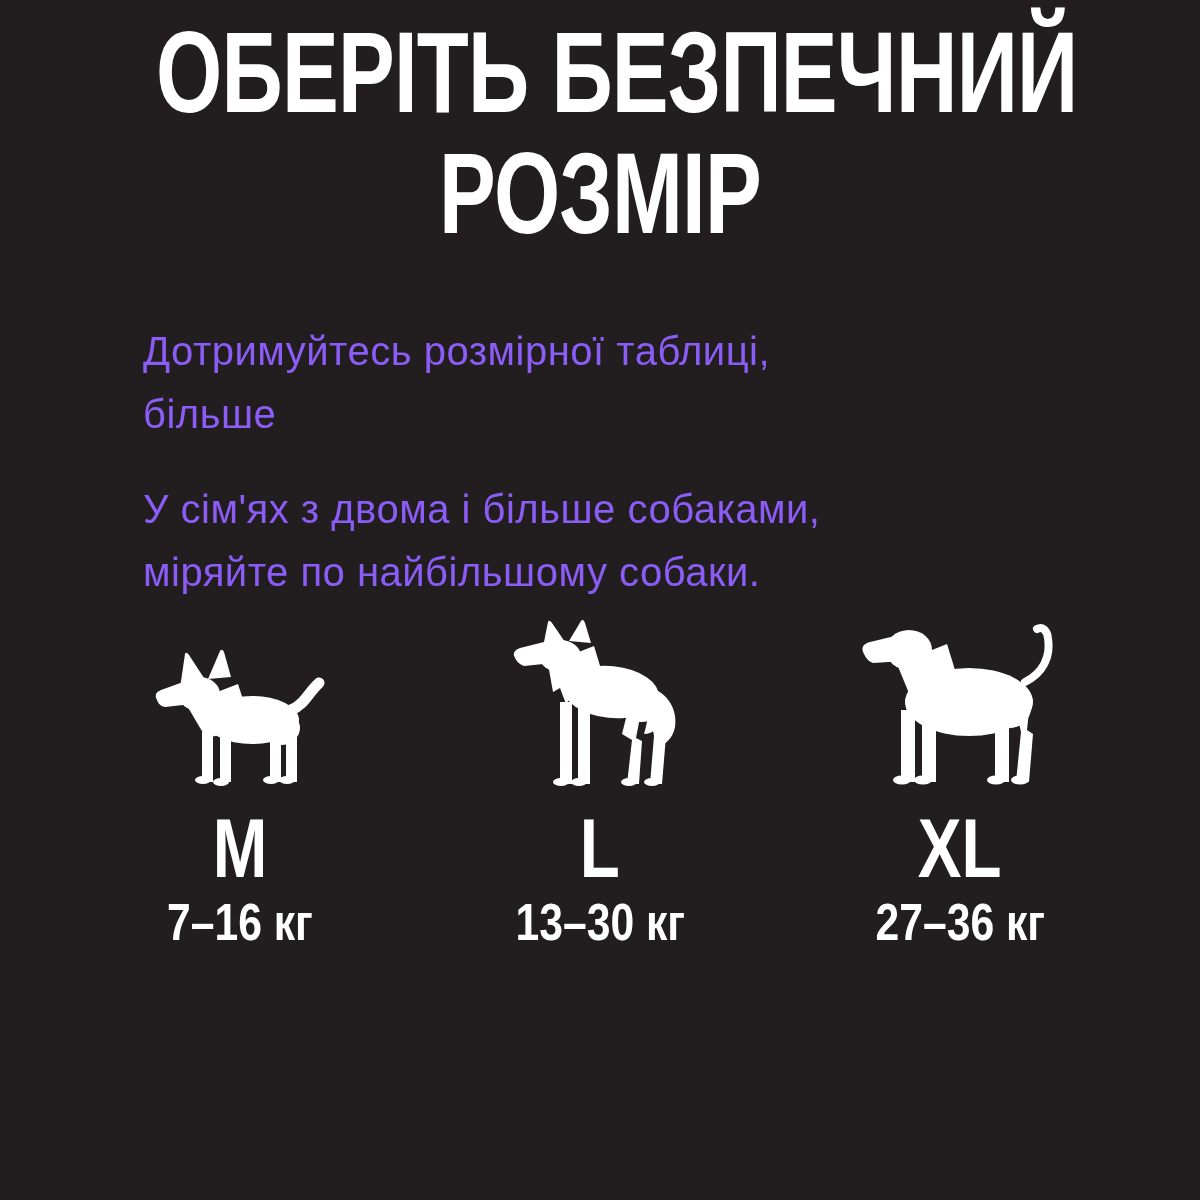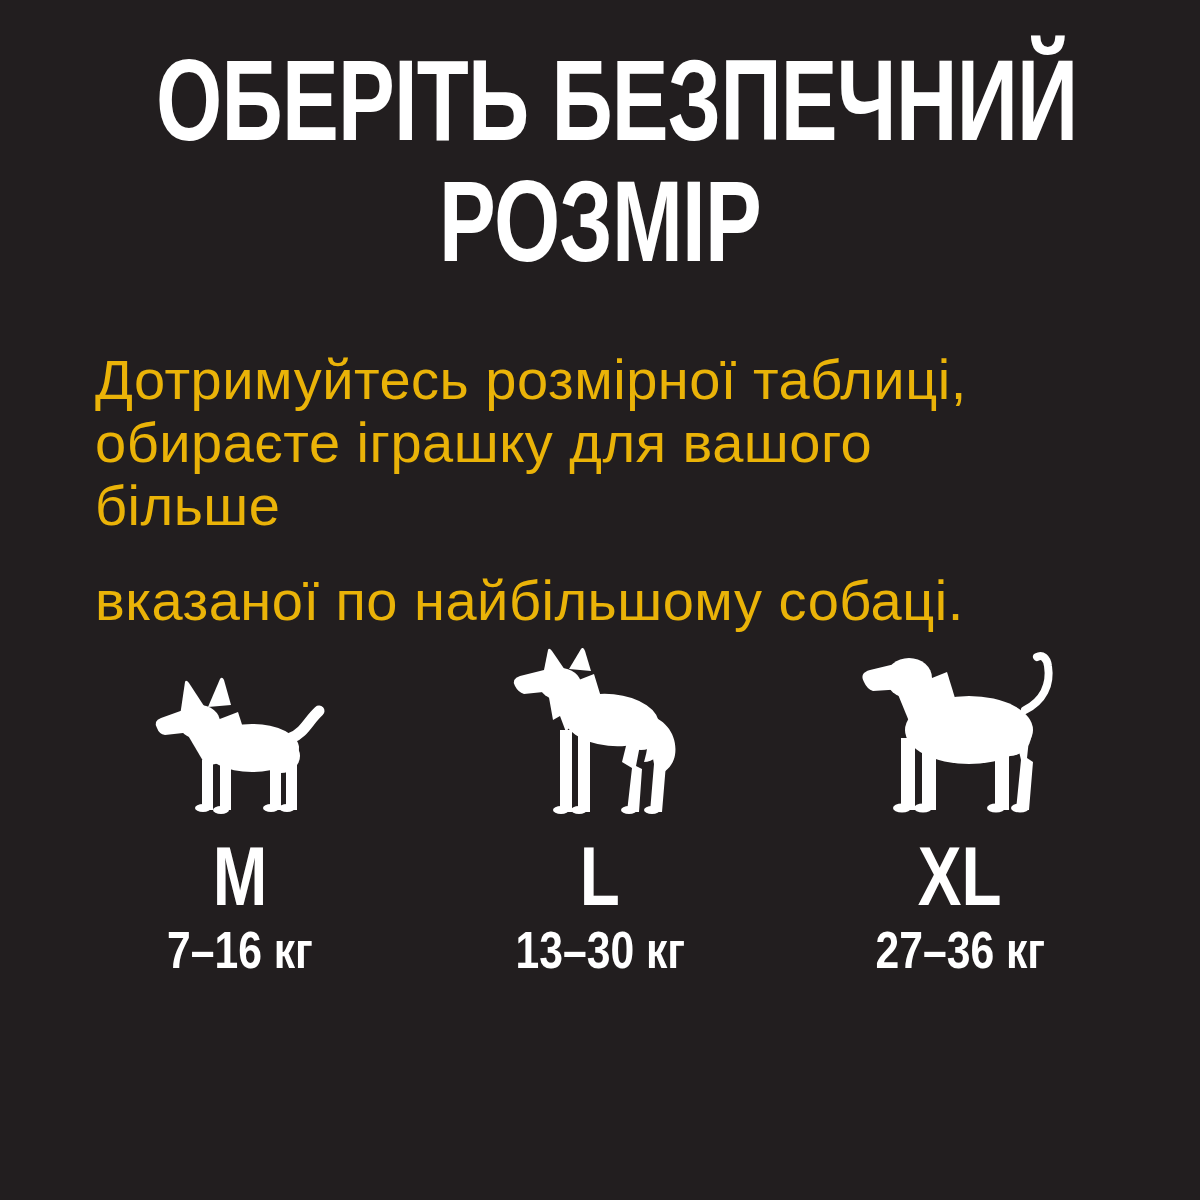--- a/index.html
+++ b/index.html
@@ -9,43 +9,44 @@
     font-family: "Liberation Sans", sans-serif;
     color: #FFFFFF;
     overflow: hidden;
   }
   .poster {
     position: relative;
     width: 1200px; height: 1200px;
     background: #221E1F;
     overflow: hidden;
   }
-  header { padding-top: 40px; text-align: center; }
+  header { padding-top: 12px; text-align: center; }
   .title-line {
     display: block;
     font-weight: bold;
     font-size: 115px;
     line-height: 121px;
     letter-spacing: -1px;
     transform: scaleX(0.74);
     transform-origin: 50% 50%;
     white-space: nowrap;
     color: #FFFFFF;
   }
   .content { margin: 66px 60px 0 95px; }
   .para { margin: 0; }
   .para + .para { margin-top: 32px; }
   .para-line {
     display: block;
-    font-size: 56px;
+    font-size: 40px;
     line-height: 63px;
     letter-spacing: 0.5px;
     font-weight: 400;
-    color: #eab308;
+    color: #8b5cf6;
     white-space: nowrap;
+    margin-left: 48px;
   }
   .sizes-row {
     margin: 12px 60px 0 60px;
     display: flex;
     justify-content: space-between;
   }
   .size-card {
     width: 360px;
     display: flex;
     flex-direction: column;
@@ -87,25 +88,25 @@
   <header>
     <h1 style="margin:0;">
       <span class="title-line">ОБЕРІТЬ БЕЗПЕЧНИЙ</span>
       <span class="title-line">РОЗМІР</span>
     </h1>
   </header>
 
   <div class="content">
     <p class="para">
       <span class="para-line">Дотримуйтесь розмірної таблиці,</span>
-      <span class="para-line">обираєте іграшку для вашого</span>
       <span class="para-line">більше</span>
     </p>
     <p class="para">
-      <span class="para-line">вказаної по найбільшому собаці.</span>
+      <span class="para-line">У сім'ях з двома і більше собаками,</span>
+      <span class="para-line">міряйте по найбільшому собаки.</span>
     </p>
   </div>
 
   <div class="sizes-row">
 
     <div class="size-card">
       <div class="dog-box">
         <svg viewBox="0 0 180 140" width="180" height="140" aria-hidden="true">
           <g fill="#FFFFFF">
             <path d="M7,52 Q3,45 11,42 L36,33 L42,56 L15,59 Q9,58 7,52 Z"></path>

